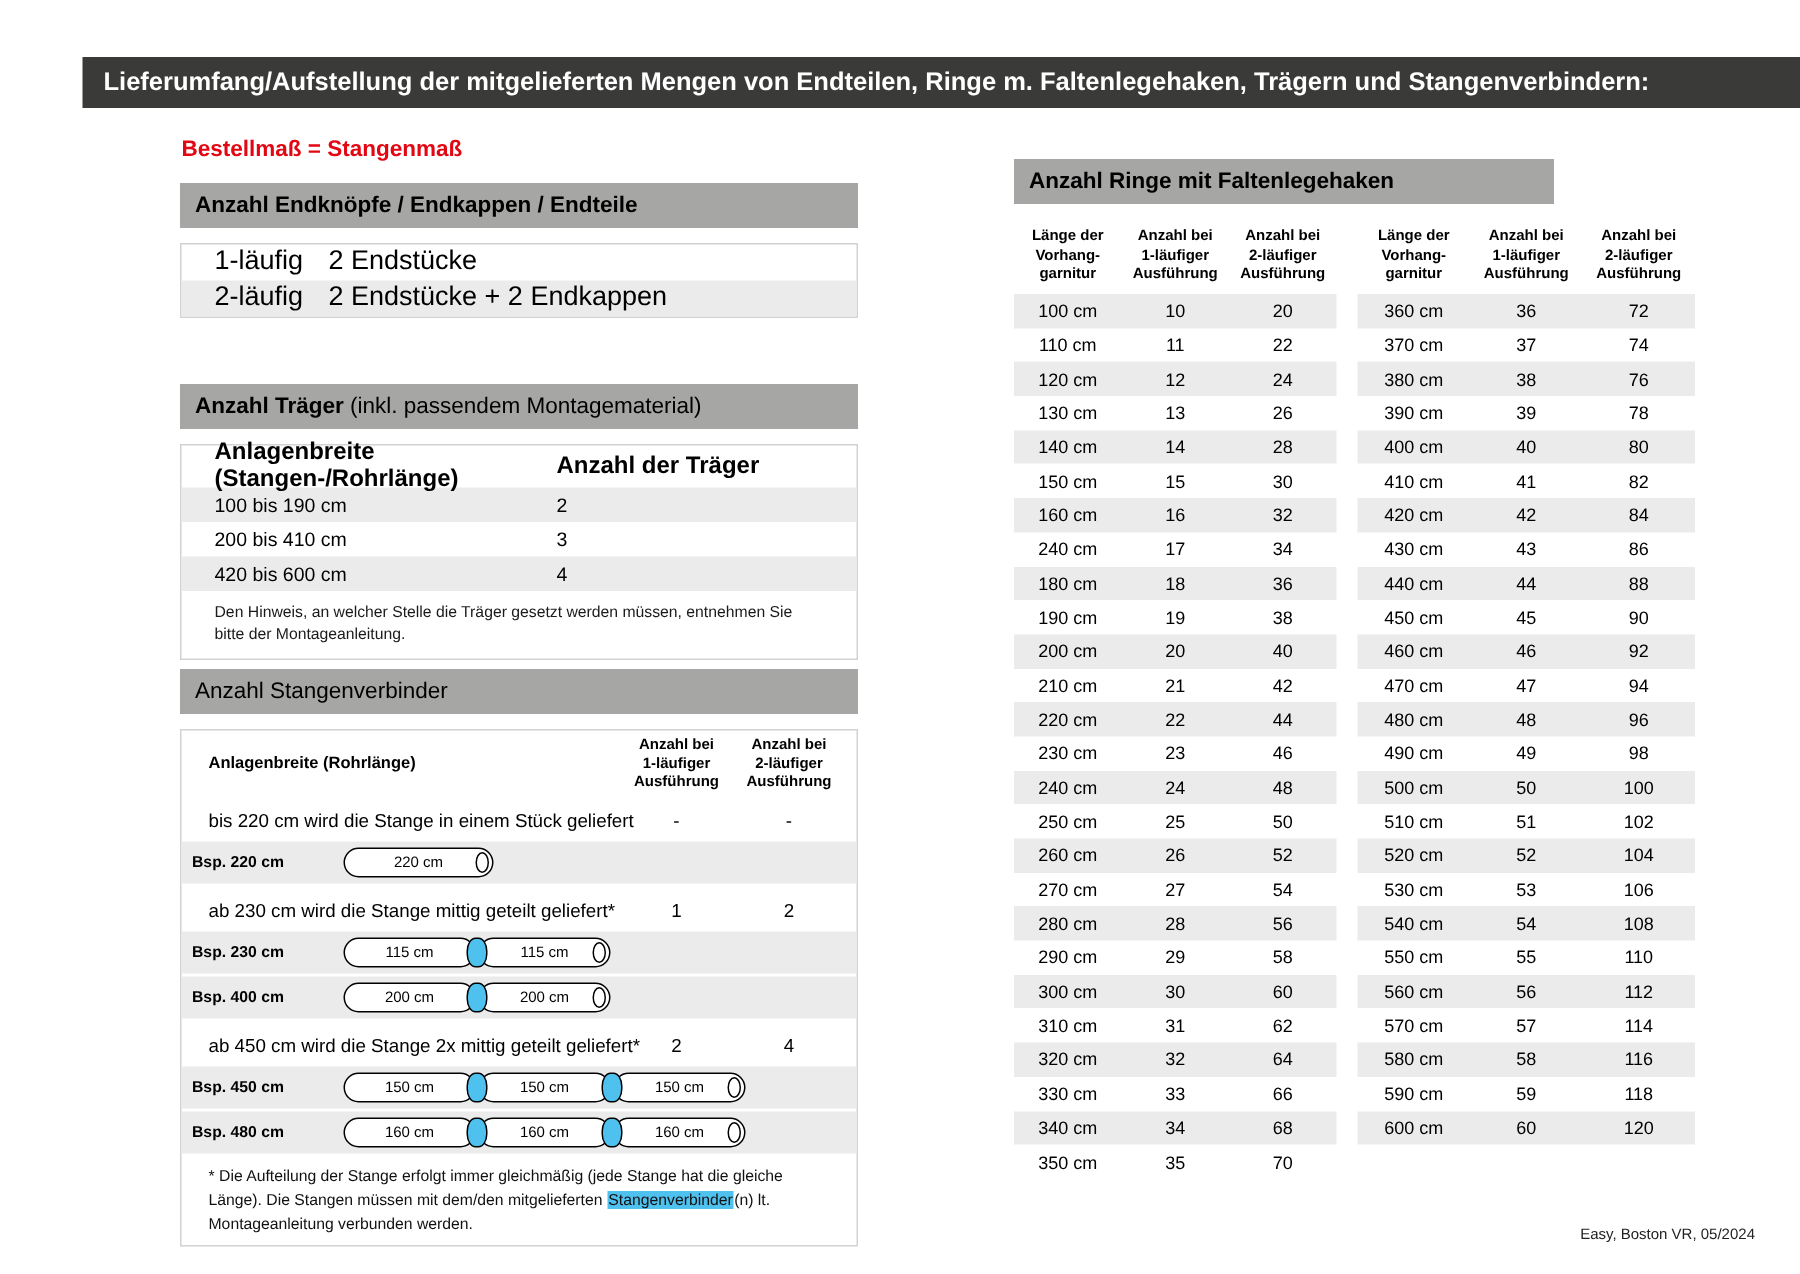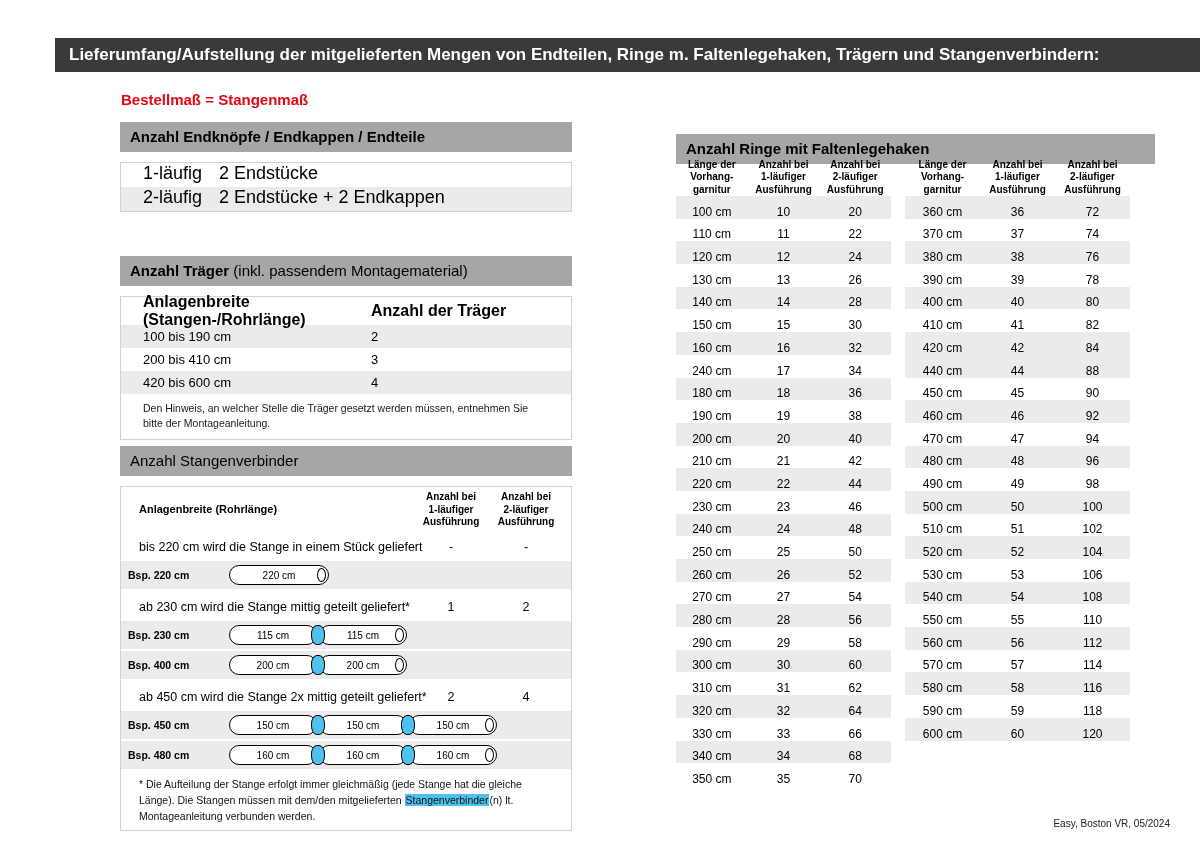--- a/index.html
+++ b/index.html
@@ -14,21 +14,21 @@
   .subtitle { position:absolute; left:121px; top:91px; color:var(--accent-red,#e30613);
               font-weight:bold; font-size:15px; }
 
   .sec-bar { position:absolute; background:var(--section-bg,#a6a6a5); height:30px;
              line-height:30px; padding-left:10px; font-size:15px; color:#000; }
   .sec-bar .bld { font-weight:bold; }
 
   #endteile-bar { left:120px; top:122px; width:452px; font-weight:bold; }
   #traeger-bar  { left:120px; top:256px; width:452px; }
   #verbinder-bar{ left:120px; top:446px; width:452px; font-weight:normal; }
-  #ringe-bar    { left:676px; top:106px; width:479px; font-weight:bold;margin-top:28px; }
+  #ringe-bar    { left:676px; top:106px; width:360px; font-weight:bold; }
 
   .box { position:absolute; background:#fff; border:1px solid #d2d2d2; }
 
   
   #endteile-box { left:120px; top:162px; width:452px; }
   .e-row { display:flex; align-items:flex-start; height:24px; font-size:18px; }
   .e-row.alt { background:var(--row-gray,#ebebeb); }
   .e-label { padding-left:22px; width:98px; }
 
   
@@ -64,24 +64,24 @@
               border:1.5px solid #000; border-radius:6px / 9px; margin:0 -6px; z-index:2; }
   .rod-endcap { position:absolute; right:2px; top:1.5px; width:9px; height:14px;
                 border:1.2px solid #000; border-radius:50%; background:#fff; }
   .v-foot { margin:8px 14px 0 18px; font-size:10.5px; line-height:1.5; color:#111; }
   .hl { background:var(--connector-blue,#4fc1ef); padding:0 1px; }
 
   
   #ring-tables { position:absolute; left:676px; top:146px; width:454px; display:flex; gap:14px; }
   .ring-table { width:215px; }
   .ring-table:last-child { width:225px; }
-  .ring-head { display:flex; align-items:flex-end; height:50px; }
+  .ring-head { display:flex; align-items:center; height:50px; }
   .ring-hcell { flex:1; text-align:center; font-size:10px; font-weight:bold;
                 white-space:pre-line; line-height:1.25; }
-  .ring-row { display:flex; align-items:flex-end; height:22.7px; }
+  .ring-row { display:flex; align-items:center; height:22.7px; }
   .ring-row.alt { background:var(--row-gray,#ebebeb); }
   .ring-cell { flex:1; text-align:center; font-size:12px; }
 
   .footer { position:absolute; right:30px; top:818px; font-size:10px; color:#222; }
 </style>
 </head>
 <body>
 
 <div class="page">
 
@@ -419,20 +419,25 @@
         <div class="ring-row">
           <span class="ring-cell">410 cm</span>
           <span class="ring-cell">41</span>
           <span class="ring-cell">82</span>
         </div>
         <div class="ring-row alt">
           <span class="ring-cell">420 cm</span>
           <span class="ring-cell">42</span>
           <span class="ring-cell">84</span>
         </div>
+        <div class="ring-row">
+          <span class="ring-cell">430 cm</span>
+          <span class="ring-cell">43</span>
+          <span class="ring-cell">86</span>
+        </div>
         <div class="ring-row alt">
           <span class="ring-cell">440 cm</span>
           <span class="ring-cell">44</span>
           <span class="ring-cell">88</span>
         </div>
         <div class="ring-row">
           <span class="ring-cell">450 cm</span>
           <span class="ring-cell">45</span>
           <span class="ring-cell">90</span>
         </div>

